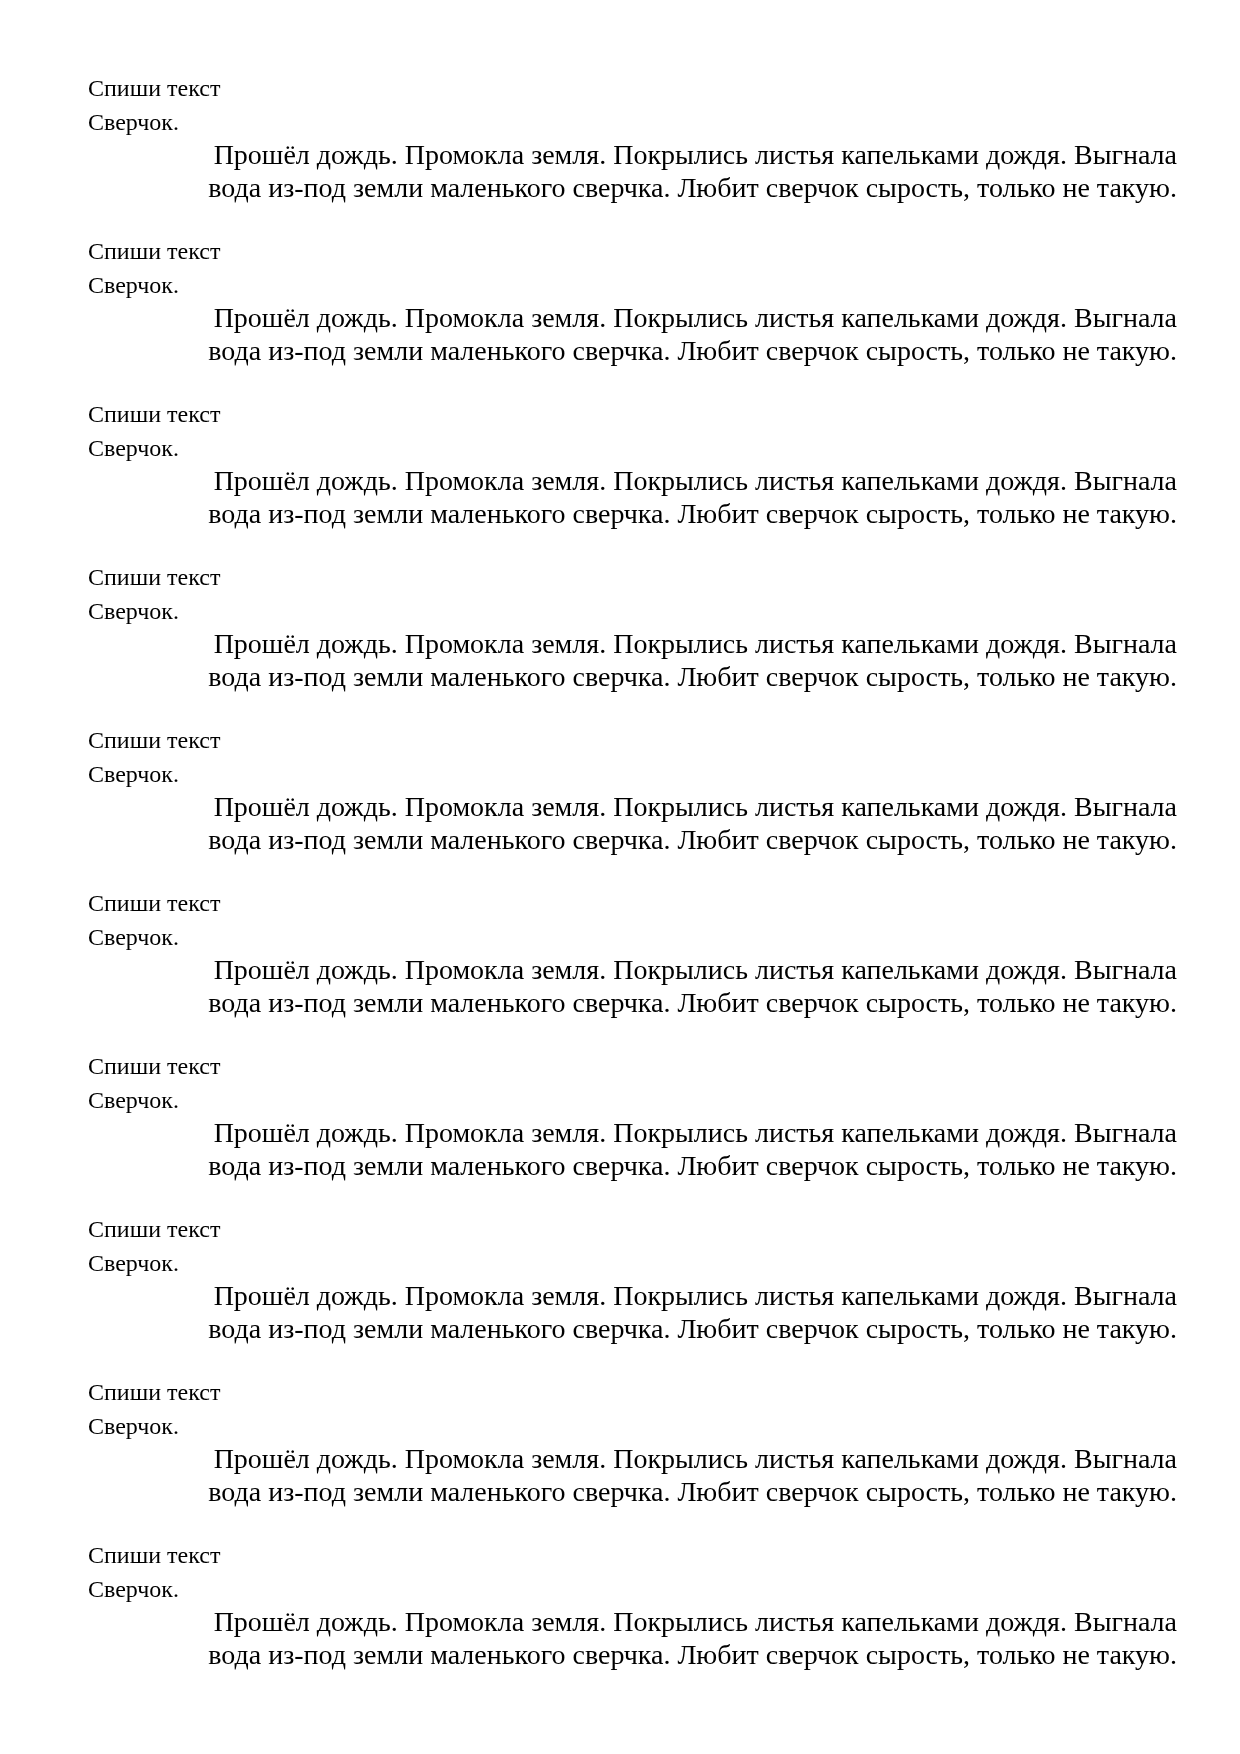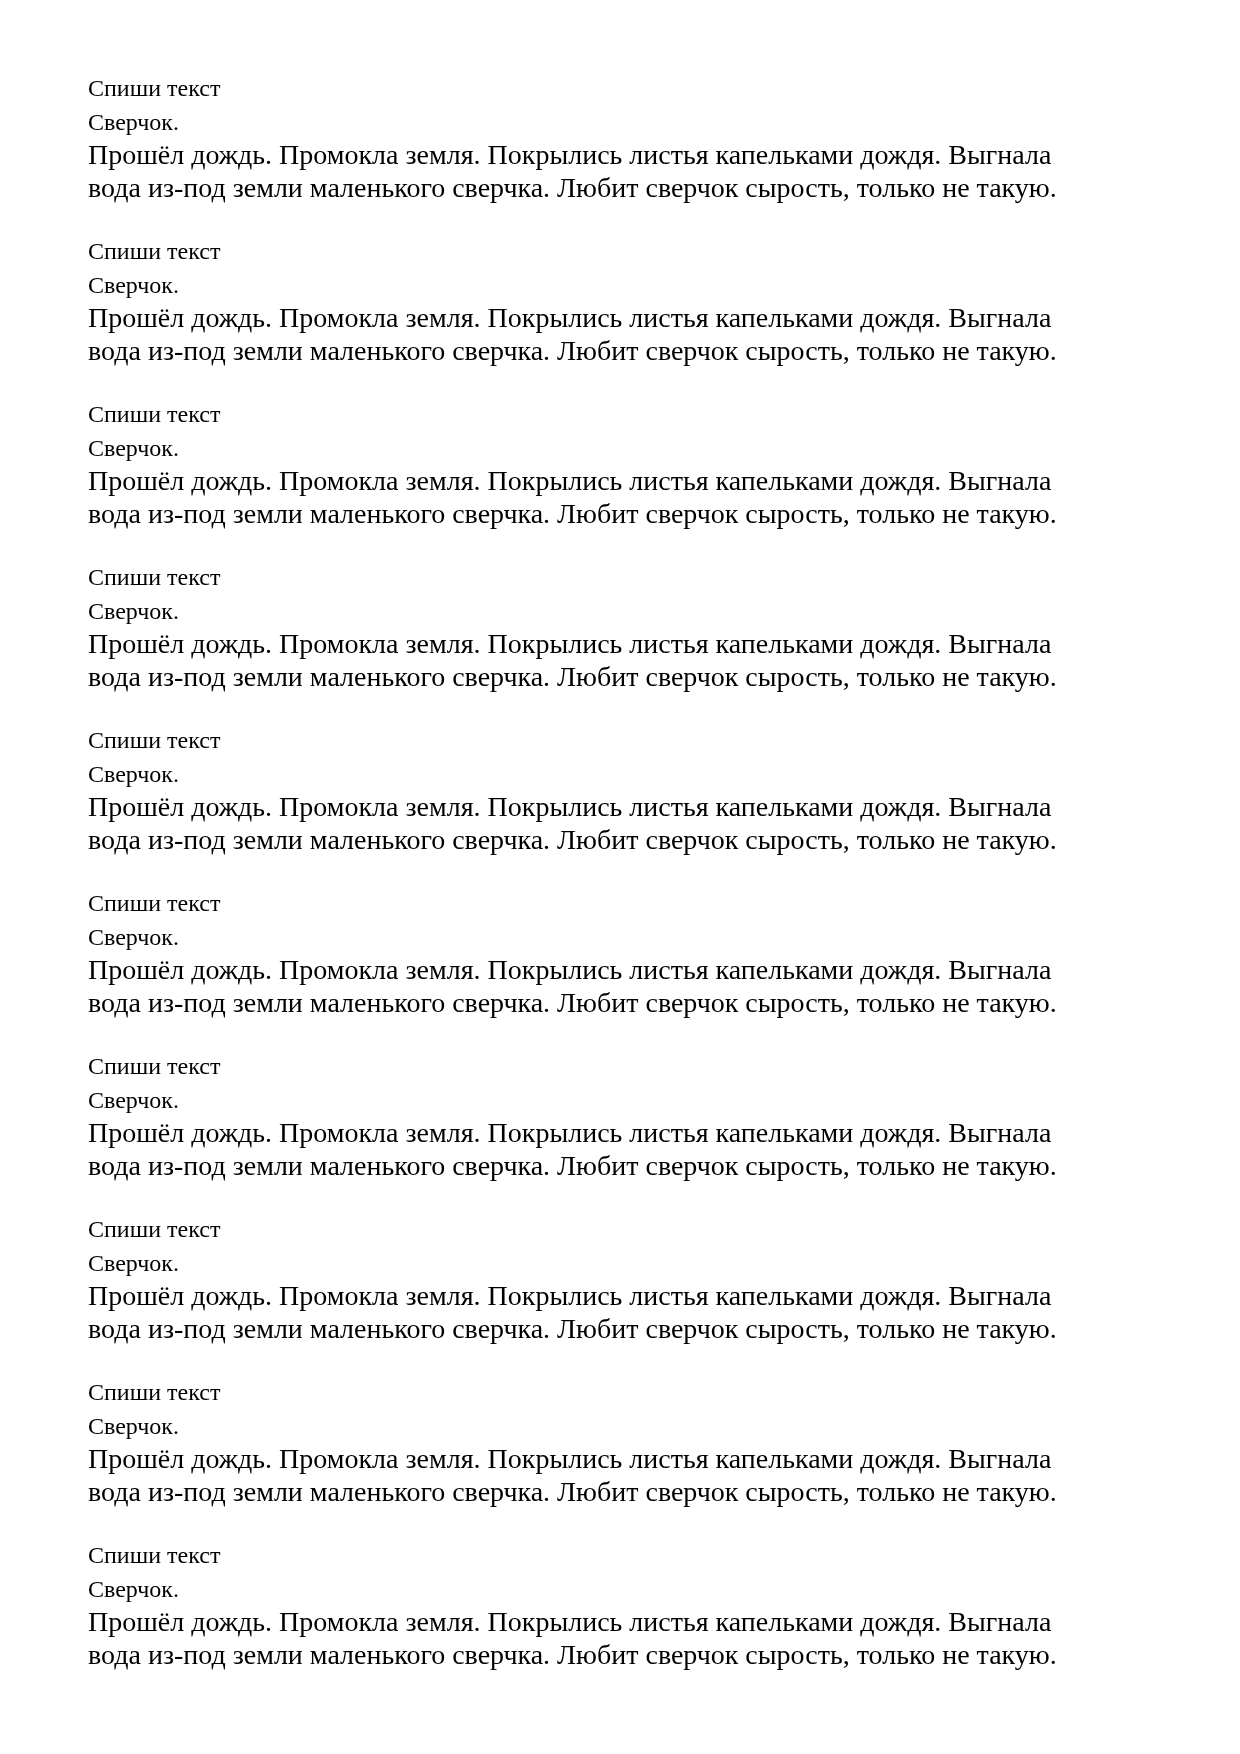--- a/index.html
+++ b/index.html
@@ -36,20 +36,21 @@
     padding-left: 284px;
     white-space: nowrap;
   }
   .body {
     font-size: 28px;
     line-height: 33px;
   }
   .body .line {
     display: block;
     white-space: nowrap;
+    text-align: right;
   }
 </style>
 </head>
 <body>
 
 <div class="page">
 
   <div id="blocks">
     <section class="exercise-block">
       <p class="label">Спиши текст</p>

